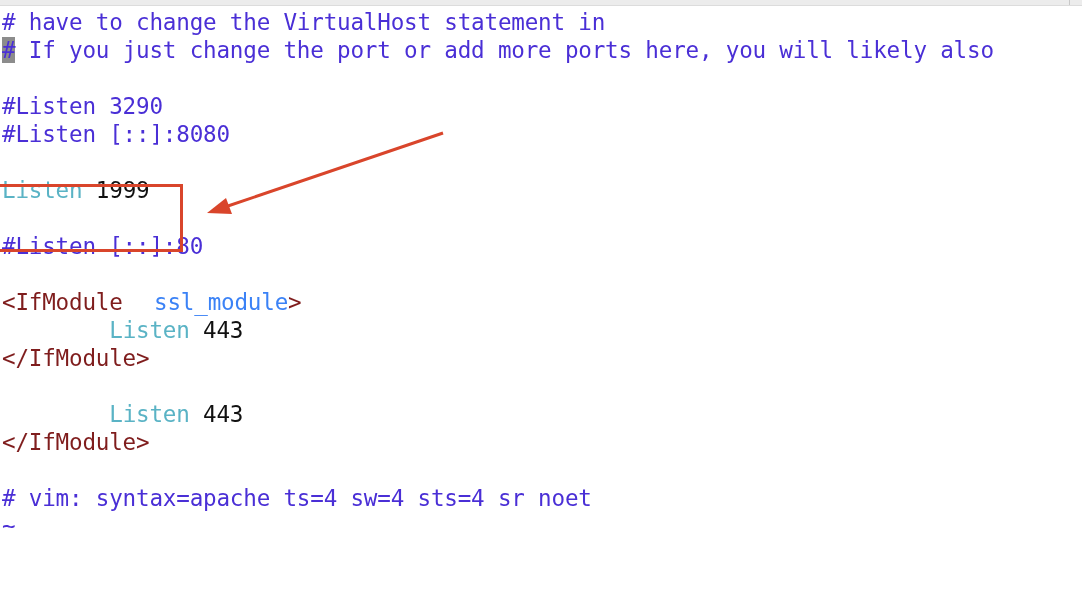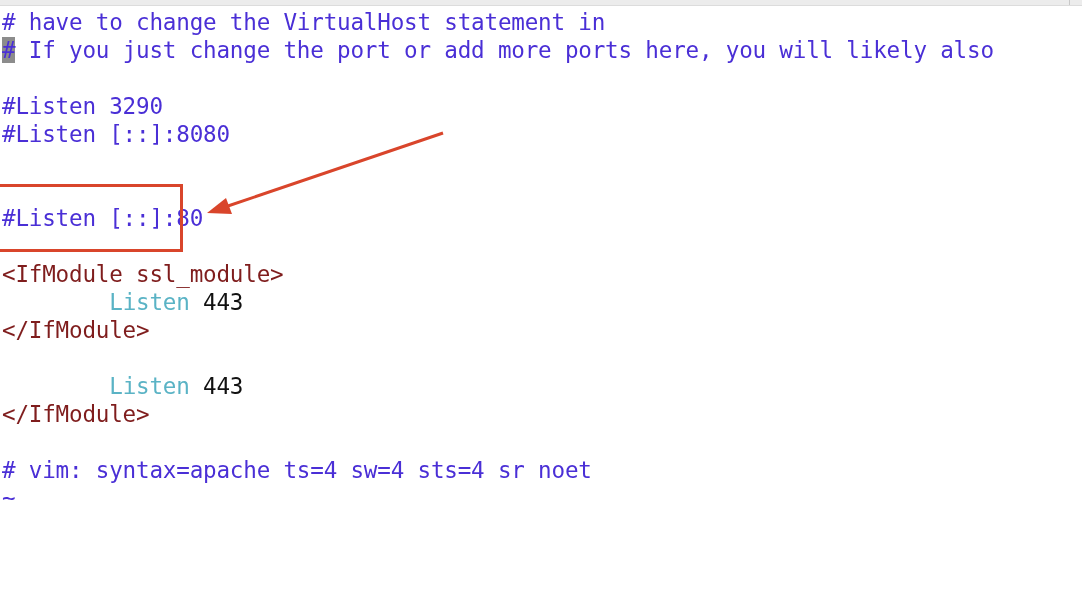--- a/index.html
+++ b/index.html
@@ -6,40 +6,41 @@
   body { width:1082px; height:592px; background:#ffffff; position:relative; overflow:hidden;
          font-family:"DejaVu Sans Mono", "Liberation Mono", monospace; }
   .topbar { position:absolute; left:0; top:0; width:1082px; height:5px; background:#ececec; border-bottom:1px solid #dcdcdc; }
   .topbar .sep { position:absolute; left:1069px; top:0; width:1px; height:5px; background:#c8c8c8; }
   .editor { position:absolute; left:2px; top:8px; }
   .line { height:28px; line-height:28px; font-size:22.6px; white-space:pre; letter-spacing:-0.2px; }
   .c-comment { color:#4a2fd6; }
   .c-kw { color:#5ab3c5; }
   .c-num { color:#111111; }
   .c-tag { color:#7f1d1d; }
-  .c-mod { color:#7f1d1d; }
+  .c-mod { color:#3b82f6;margin-left:18px; }
   .c-tilde { color:#4a2fd6; }
   .cursor { background:#8c8c8c; }
   .annot-box { position:absolute; left:-2px; top:184px; width:182px; height:62px; border:3px solid #d9452b; border-left:none; }
   .annot-arrow { position:absolute; left:0; top:0; }
 </style>
 </head>
 <body>
 
 <div class="topbar">
     <div class="sep"></div>
   </div>
 
 <div class="editor" id="editor">
     <div class="line"><span class="c-comment"># have to change the VirtualHost statement in</span></div>
     <div class="line"><span class="c-comment cursor">#</span><span class="c-comment"> If you just change the port or add more ports here, you will likely also</span></div>
     <div class="line"><span></span></div>
     <div class="line"><span class="c-comment">#Listen 3290</span></div>
     <div class="line"><span class="c-comment">#Listen [::]:8080</span></div>
     <div class="line"><span></span></div>
+    <div class="line"><span class="c-kw">Listen</span> <span class="c-num">1999</span></div>
     <div class="line"><span></span></div>
     <div class="line"><span class="c-comment">#Listen [::]:80</span></div>
     <div class="line"><span></span></div>
     <div class="line"><span class="c-tag">&lt;IfModule</span> <span class="c-mod">ssl_module</span><span class="c-tag">&gt;</span></div>
     <div class="line"><span>        </span><span class="c-kw">Listen</span> <span class="c-num">443</span></div>
     <div class="line"><span class="c-tag">&lt;/IfModule&gt;</span></div>
     <div class="line"><span></span></div>
     <div class="line"><span>        </span><span class="c-kw">Listen</span> <span class="c-num">443</span></div>
     <div class="line"><span class="c-tag">&lt;/IfModule&gt;</span></div>
     <div class="line"><span></span></div>

